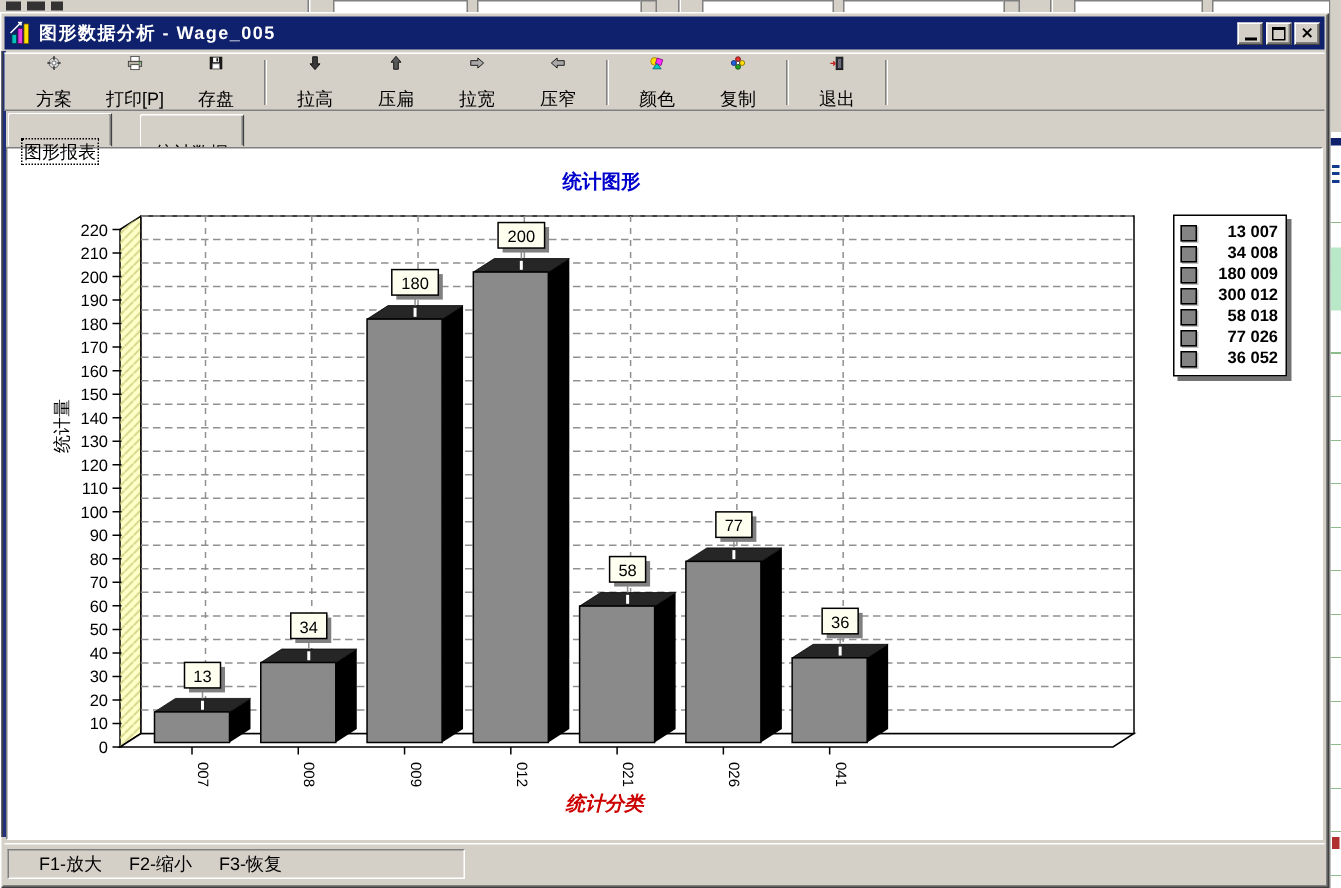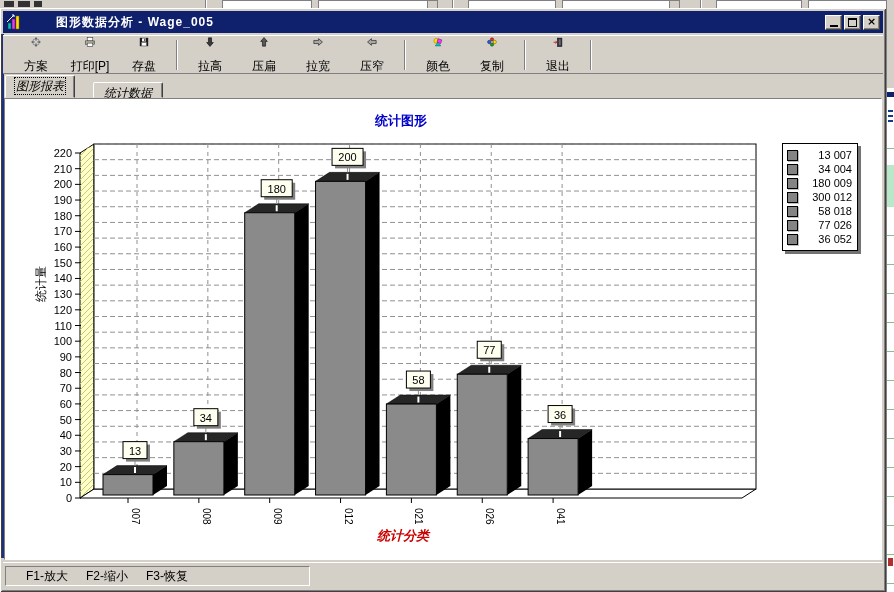--- a/index.html
+++ b/index.html
@@ -24,21 +24,21 @@
 
   
   .main-window { position:absolute; left:0; top:8px; width:886px; height:584px; background:#d4d0c8;
       box-shadow: inset 1px 1px 0 #ffffff, inset -1px -1px 0 #404040, inset 2px 2px 0 #d4d0c8, inset -2px -2px 0 #808080; }
   .left-blue-edge { position:absolute; left:1px; top:26px; bottom:34px; width:3px; background:#20307c; border-left:1px solid #404040; }
 
   
   .titlebar { position:absolute; left:3px; top:3px; right:3px; height:22px; background:#0f206c;
       display:flex; align-items:center; padding:0 3px; }
   .app-icon { width:16px; height:16px; margin-right:4px; flex:none; }
-  .title-text { color:#fff; font-weight:bold; font-size:12px; letter-spacing:1px; white-space:nowrap;margin-left:30px; }
+  .title-text { color:#fff; font-weight:bold; font-size:12px; letter-spacing:1px; white-space:nowrap; }
   .title-spacer { flex:1; }
   .win-btn { width:17px; height:15px; margin-left:2px; background:#d4d0c8; border:1px solid;
       border-color:#fff #404040 #404040 #fff; box-shadow:inset -1px -1px 0 #808080;
       display:flex; align-items:center; justify-content:center; }
   .glyph-min { width:8px; height:2px; background:#000; margin-top:7px; }
   .glyph-max { width:9px; height:9px; border:1px solid #000; border-top-width:2px; }
   .glyph-close { font-weight:bold; font-size:11px; line-height:10px; font-family:"DejaVu Sans",sans-serif; }
 
   
   .toolbar { position:absolute; left:3px; top:27px; right:3px; height:39px; background:#d4d0c8;
@@ -46,35 +46,35 @@
       display:flex; align-items:center; padding-left:6px; }
   .tb-btn { width:54px; height:36px; display:flex; flex-direction:column; align-items:center; justify-content:center;
       gap:13px; background:transparent; border:none; cursor:default; }
   .tb-btn .tb-icon { width:20px; height:18px; display:block; }
   .tb-btn .tb-label { font-size:12px; line-height:13px; white-space:nowrap; }
   .tb-sep { width:2px; height:30px; margin:0 5px; border-left:1px solid #808080; border-right:1px solid #fff; flex:none; }
 
   
   .tabbar { position:absolute; left:5px; top:67px; right:3px; height:23px; display:flex; align-items:flex-end; }
   .tab { background:#d4d0c8; border:1px solid; border-color:#fff #404040 transparent #fff;
-      border-top-left-radius:2px; border-top-right-radius:2px; padding:2px 10px 3px 10px; font-size:12px; position:relative;font-style:italic; }
+      border-top-left-radius:2px; border-top-right-radius:2px; padding:17px 10px 3px 10px; font-size:12px; position:relative; }
   .tab.active { height:23px; z-index:2; box-shadow:inset -1px 0 0 #808080; }
   .tab.active .tab-label { outline:1px dotted #000; outline-offset:1px; }
   .tab.inactive { height:16px; margin-left:18px; box-shadow:inset -1px 0 0 #808080; }
 
   
   .page { position:absolute; left:4px; top:90px; right:4px; bottom:32px; background:#fff;
       border:1px solid; border-color:#808080 #fff #fff #808080; overflow:hidden; }
   #chart-svg { position:absolute; left:0; top:0; }
   svg text { font-family:"Liberation Sans","DejaVu Sans",sans-serif; }
 
   
   .legend { position:absolute; left:777px; top:44px; width:76px; background:#fff; border:1px solid #000;
       box-shadow:3px 3px 0 rgba(40,40,40,.65); padding:4px 5px 4px 4px; }
-  .legend-row { display:flex; align-items:center; height:14px; }
+  .legend-row { display:flex; align-items:center; height:14px;font-weight:bold; }
   .legend-swatch { width:11px; height:11px; flex:none; background:#848484; border:1px solid #000;
       box-shadow:1px 1px 0 #c0c0c0; }
   .legend-text { flex:1; text-align:right; font-size:11px; line-height:11px; white-space:nowrap; }
 
   
   .statusbar { position:absolute; left:3px; right:3px; bottom:4px; height:26px; background:#d4d0c8;
       border-top:1px solid #fff; display:flex; align-items:stretch; gap:3px; padding:3px 2px 2px 2px; }
   .sb-panel { border:1px solid; border-color:#808080 #fff #fff #808080; display:flex; align-items:center;
       padding:0 20px; font-size:12px; white-space:nowrap; overflow:hidden; }
   .sb-keys { width:305px; flex:none; }
@@ -394,21 +394,21 @@
         <text transform="translate(40,185) rotate(-90)" text-anchor="middle" font-size="12">统计量</text>
         <text x="398" y="441" text-anchor="middle" font-size="13" font-weight="bold" font-style="italic" fill="#cc0000">统计分类</text>
       </svg>
     <div class="legend" id="legend">
         <div class="legend-row">
           <span class="legend-swatch"></span>
           <span class="legend-text">13 007</span>
         </div>
         <div class="legend-row">
           <span class="legend-swatch"></span>
-          <span class="legend-text">34 004</span>
+          <span class="legend-text">34 008</span>
         </div>
         <div class="legend-row">
           <span class="legend-swatch"></span>
           <span class="legend-text">180 009</span>
         </div>
         <div class="legend-row">
           <span class="legend-swatch"></span>
           <span class="legend-text">300 012</span>
         </div>
         <div class="legend-row">

